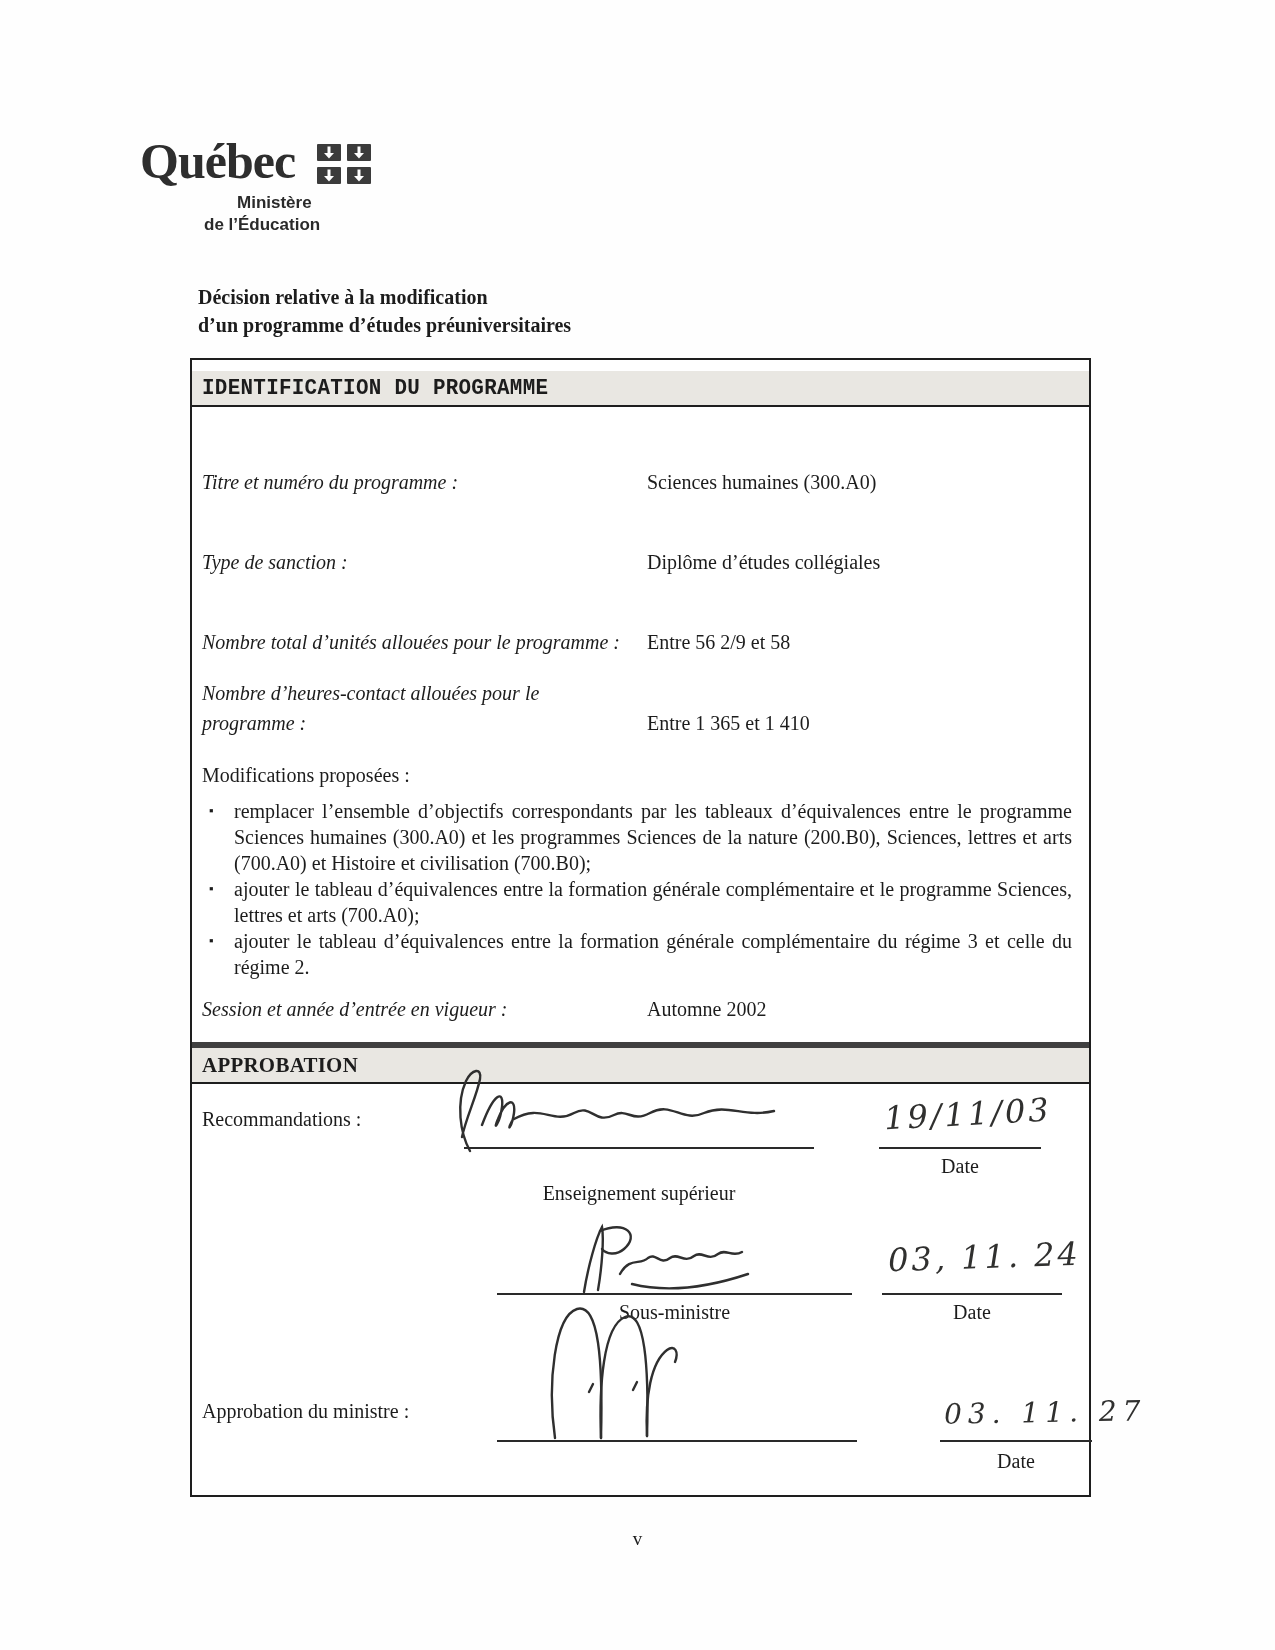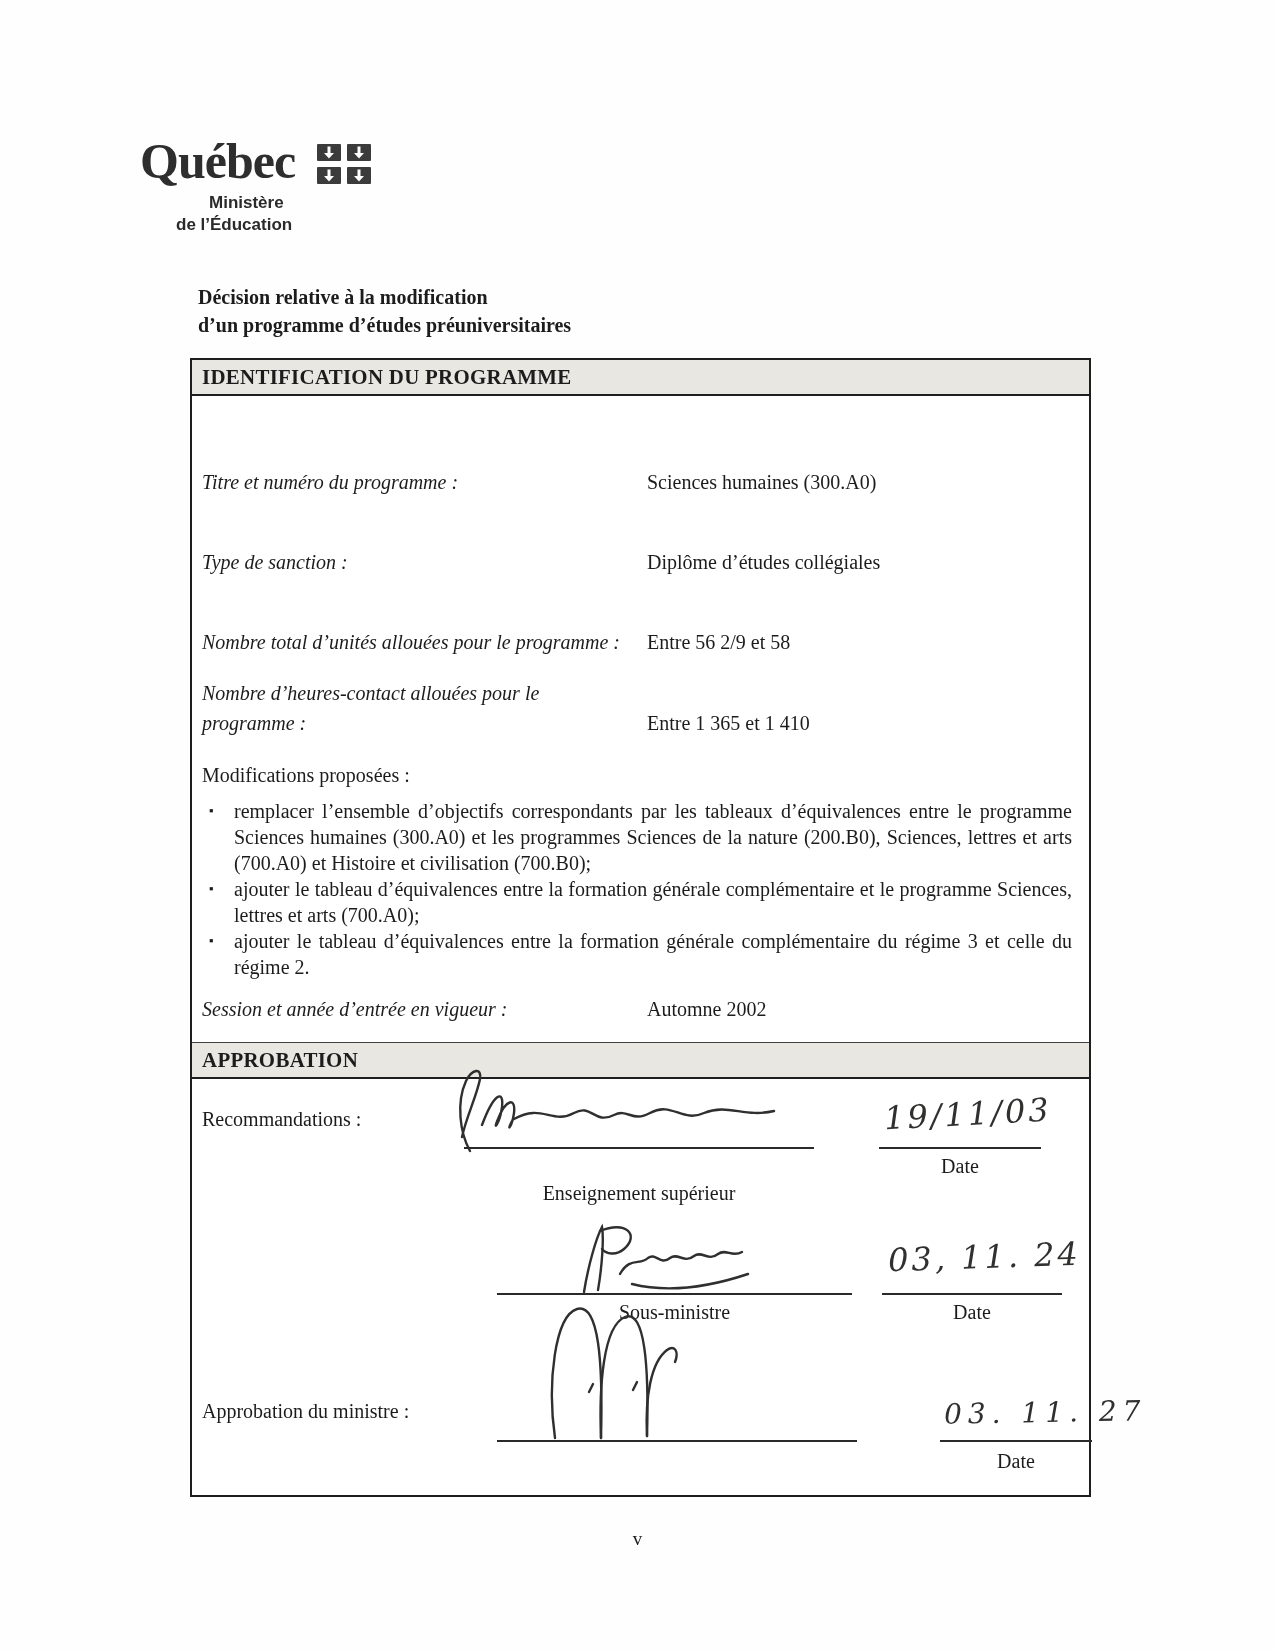--- a/index.html
+++ b/index.html
@@ -5,34 +5,34 @@
   html,body{margin:0;padding:0;background:#ffffff;}
   .page{
     position:relative;width:1275px;height:1650px;background:#fefefe;
     font-family:"Liberation Serif","DejaVu Serif",serif;color:#1c1c1c;overflow:hidden;
   }
   
   .logo-block{position:absolute;left:140px;top:136px;}
   .wordmark-row{display:flex;align-items:center;gap:22px;}
   .wordmark{font-size:50px;font-weight:bold;letter-spacing:-1px;color:#2e2e2e;line-height:1;}
   .flag{margin-top:6px;}
-  .ministry{margin-top:6px;margin-left:36px;font-family:"Liberation Sans",sans-serif;
+  .ministry{margin-top:6px;margin-left:64px;font-family:"Liberation Sans",sans-serif;
     font-weight:bold;font-size:17px;color:#2a2a2a;line-height:22px;}
   .ministry .l1{padding-left:33px;}
   
   .doc-title{position:absolute;left:198px;top:283px;font-weight:bold;font-size:20px;line-height:28px;}
   
   .main-box{position:absolute;left:190px;top:358px;width:897px;height:1135px;
     border:2px solid #1e1e1e;background:#fff;}
   .band{position:absolute;left:0;right:0;height:34px;background:#e9e7e2;
     border-bottom:2px solid #1e1e1e;display:flex;align-items:center;padding-left:10px;}
   .band span{font-weight:bold;font-size:22px;letter-spacing:.3px;display:inline-block;
     transform:scaleX(.95);transform-origin:left center;}
-  .band-id{top:0;}
-  .band-approb{top:682px;border-top:1px solid #404040;}
+  .band-id{top:11px;font-family:Liberation Mono, monospace;}
+  .band-approb{top:682px;border-top:6px solid #404040;}
   .row{position:absolute;left:0;width:100%;}
   .row .lbl{position:absolute;left:10px;width:450px;font-size:20px;line-height:30px;font-style:italic;}
   .row .val{position:absolute;left:455px;width:430px;font-size:20px;line-height:30px;}
   .plain-label{position:absolute;left:10px;font-size:20px;}
   
   .mods{position:absolute;left:0;top:438px;width:100%;margin:0;padding:0;list-style:none;}
   .mods li{position:relative;margin:0;padding:0 8px 0 42px;width:838px;
     font-size:20px;line-height:26px;text-align:justify;}
   .mods li::before{content:"▪";position:absolute;left:17px;top:0;font-size:13px;line-height:26px;}
   

